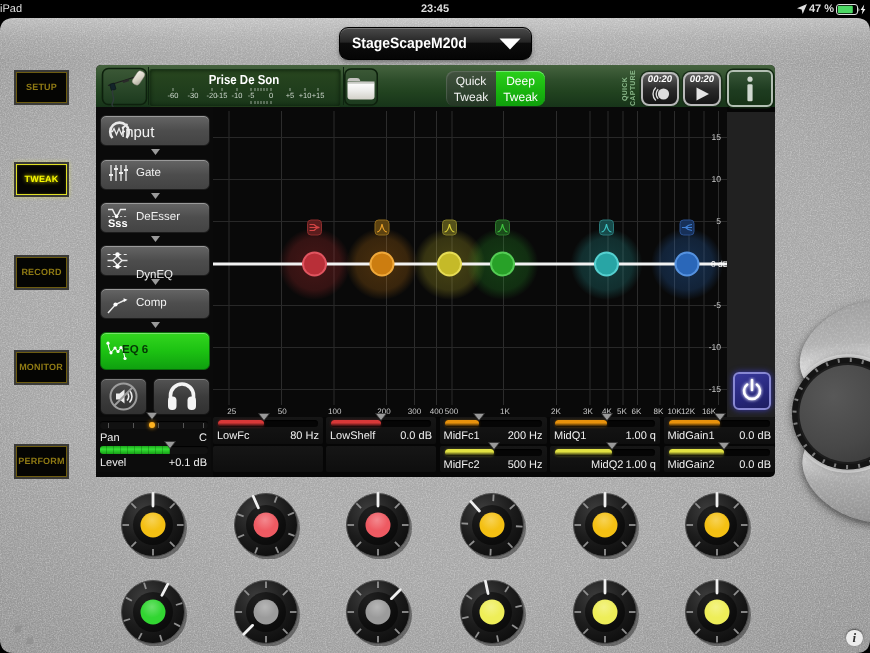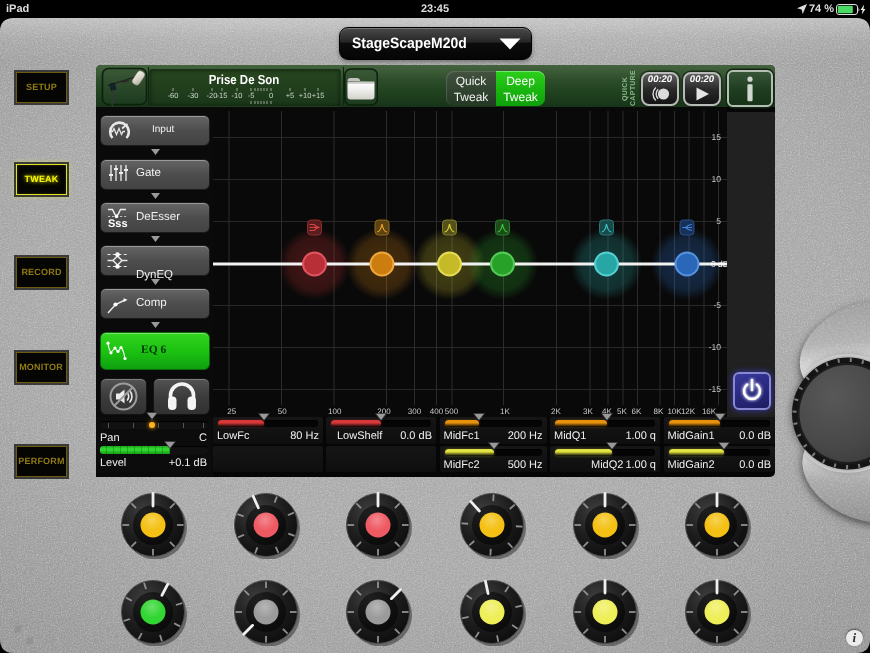--- a/index.html
+++ b/index.html
@@ -5,26 +5,26 @@
   html,body{margin:0;padding:0;}
   body{width:870px;height:653px;background:#000;overflow:hidden;position:relative;
        font-family:"Liberation Sans",sans-serif;}
   *{-webkit-font-smoothing:antialiased;text-rendering:geometricPrecision;}
   .abs{position:absolute;}
 </style>
 </head>
 <body>
 
 <div class="abs" style="left:0;top:0;width:870px;height:20px;background:#000;"></div>
-<div class="abs" style="left:6px;top:3px;color:#dedede;font-size:11px;font-weight:bold;">iPad</div>
+<div class="abs" style="left:0;top:3px;color:#dedede;font-size:11px;font-weight:normal;">iPad</div>
 <div class="abs" style="left:0;top:3px;width:870px;text-align:center;color:#dedede;font-size:11px;font-weight:bold;">23:45</div>
 <svg class="abs" style="left:796px;top:3px;" width="12" height="12" viewBox="0 0 12 12">
   <path d="M11 1 L6.7 11 L5.6 6.4 L1 5.3 Z" fill="#ddd"></path>
 </svg>
-<div class="abs" style="left:809px;top:3px;color:#dedede;font-size:11px;font-weight:bold;">74 %</div>
+<div class="abs" style="left:809px;top:3px;color:#dedede;font-size:11px;font-weight:bold;">47 %</div>
 <svg class="abs" style="left:836px;top:4px;" width="32" height="11" viewBox="0 0 32 11">
   <rect x="0.5" y="0.5" width="21" height="10" rx="2.5" fill="none" stroke="#ddd" stroke-width="1"></rect>
   <rect x="1.8" y="1.8" width="15" height="7.4" rx="1" fill="#4cd964"></rect>
   <path d="M22.5 3.2 Q24.2 5.5 22.5 7.8 Z" fill="#ddd"></path>
   <path d="M28.2 0.5 L24.6 6 L26.6 6 L25.8 10.5 L29.4 5 L27.4 5 Z" fill="#eee"></path>
 </svg>
 
 <svg class="abs" style="left:0;top:18px;" width="870" height="635" viewBox="0 0 870 635">
   <defs>
     <filter id="noise" x="0" y="0" width="100%" height="100%">
@@ -188,21 +188,21 @@
     <div class="abs" style="left:96px;top:107px;width:117px;height:370px;background:#0a0a0a;"></div>
     <div class="abs" style="left:100px;top:115px;width:110px;height:31px;border-radius:6px;background:linear-gradient(#656565,#4d4d4d 50%,#434343);
          border:1px solid #1c1c1c;box-sizing:border-box;box-shadow:inset 0 1px 0 rgba(255,255,255,0.35);"></div>
         <svg class="abs" style="left:106px;top:118.5px;" width="24" height="24" viewBox="0 0 24 24">
       <g stroke="#e8e8e8" fill="none">
         <path d="M6.5 19 A 9.3 9.3 0 1 1 20.5 19" stroke-width="2.6"></path>
         <path d="M4.5 12.5 h2 l1.5-3 l2.5 6 l2.5-6 l2.5 6 l1.5-3 h2" stroke-width="1.3"></path>
         <path d="M16 9.5 L21.5 5" stroke-width="1.8"></path>
       </g>
     </svg>
-        <div class="abs" style="left:152px;top:123.5px;color:#f2f2f2;font-size:10px;">Input</div>
+        <div class="abs" style="left:121px;top:123.5px;color:#f2f2f2;font-size:15px;">Input</div>
     <svg class="abs" style="left:150.5px;top:149px;" width="9" height="6" viewBox="0 0 9 6">
       <path d="M0 0 H9 L4.5 6 Z" fill="#9a9a9a"></path>
     </svg>
     <div class="abs" style="left:100px;top:158.5px;width:110px;height:31px;border-radius:6px;background:linear-gradient(#656565,#4d4d4d 50%,#434343);
          border:1px solid #1c1c1c;box-sizing:border-box;box-shadow:inset 0 1px 0 rgba(255,255,255,0.35);"></div>
         <svg class="abs" style="left:106px;top:162px;" width="24" height="24" viewBox="0 0 24 24">
       <g stroke="#eee" stroke-width="1.3">
         <path d="M5 3 V19 M10 3 V19 M15 3 V19 M20 3 V19"></path>
         <path d="M3 13 h4 M8 7 h4 M13 11 h4 M18 8 h4" stroke-width="2.2"></path>
       </g>
@@ -258,21 +258,21 @@
       <g stroke="#fff" fill="none" stroke-width="1.1">
         <path d="M2 4.5 Q3 11 5 13.5 L9 9 L12 12.5 L15 8.5 Q17.5 10.5 19 20"></path>
       </g>
       <circle cx="2" cy="4.2" r="1.6" fill="#fff"></circle>
       <circle cx="5" cy="13.8" r="1.6" fill="#fff"></circle>
       <circle cx="9" cy="9" r="1.6" fill="#fff"></circle>
       <circle cx="12" cy="12.5" r="1.6" fill="#fff"></circle>
       <circle cx="15" cy="8.5" r="1.6" fill="#fff"></circle>
       <circle cx="19" cy="19.5" r="1.6" fill="#fff"></circle>
     </svg>
-        <div class="abs" style="left:141px;top:343.75px;color:#053805;font-size:11.5px;font-weight:bold;font-family:Liberation Serif, serif;">EQ 6</div>
+        <div class="abs" style="left:122px;top:343.75px;color:#053805;font-size:11.5px;font-weight:bold;">EQ 6</div>
     <div class="abs" style="left:100px;top:378px;width:47px;height:37px;border-radius:6px;background:linear-gradient(#535353,#3c3c3c 50%,#313131);border:1px solid #141414;box-sizing:border-box;box-shadow:inset 0 1px 0 rgba(255,255,255,0.25);"></div>
       <svg class="abs" style="left:108px;top:381px;" width="31" height="31" viewBox="0 0 31 31">
         <circle cx="15.5" cy="15.5" r="13" fill="none" stroke="#9d9d9d" stroke-width="2"></circle>
         <path d="M8 12.5 h3.5 L16.5 8.5 V22.5 L11.5 18.5 H8 Z" fill="#ececec"></path>
         <path d="M19 11.5 A 5.5 5.5 0 0 1 19 19.5 M21.5 9.5 A 8.5 8.5 0 0 1 21.5 21.5" stroke="#ececec" stroke-width="1.6" fill="none"></path>
         <path d="M6 25 L25 6" stroke="#9d9d9d" stroke-width="2"></path>
       </svg>
       <div class="abs" style="left:153px;top:378px;width:57px;height:37px;border-radius:6px;background:linear-gradient(#535353,#3c3c3c 50%,#313131);border:1px solid #141414;box-sizing:border-box;box-shadow:inset 0 1px 0 rgba(255,255,255,0.25);"></div>
       <svg class="abs" style="left:166px;top:381px;" width="32" height="32" viewBox="0 0 32 32">
         <path d="M4.5 18 V14.5 A 11.5 11.5 0 0 1 27.5 14.5 V18" stroke="#f4f4f4" stroke-width="3.6" fill="none"></path>
@@ -437,21 +437,21 @@
         <svg class="abs" style="left:258px;top:413px;" width="12" height="8" viewBox="0 0 12 8">
       <path d="M0.5 0.5 H11.5 L6 7.5 Z" fill="#9a9a9a" stroke="#333" stroke-width="0.8"></path>
     </svg>
         <div class="abs" style="left:217px;top:430px;color:#f0f0f0;font-size:11px;">LowFc</div>
         <div class="abs" style="left:213px;top:430px;width:106px;text-align:right;color:#f0f0f0;font-size:11px;">80 Hz</div>
     <div class="abs" style="left:331px;top:420px;width:100px;height:7px;border-radius:3.5px;background:#050505;box-shadow:inset 0 1px 1px #000;"></div>
         <div class="abs" style="left:331px;top:420px;width:50px;height:7px;border-radius:3.5px;background:linear-gradient(#d83838,#d83838 40%,rgba(0,0,0,0.25));box-shadow:0 0 3px #d8383855;"></div>
         <svg class="abs" style="left:375px;top:413px;" width="12" height="8" viewBox="0 0 12 8">
       <path d="M0.5 0.5 H11.5 L6 7.5 Z" fill="#9a9a9a" stroke="#333" stroke-width="0.8"></path>
     </svg>
-        <div class="abs" style="left:337px;top:430px;color:#f0f0f0;font-size:11px;">LowShelf</div>
+        <div class="abs" style="left:330px;top:430px;color:#f0f0f0;font-size:11px;">LowShelf</div>
         <div class="abs" style="left:326px;top:430px;width:106px;text-align:right;color:#f0f0f0;font-size:11px;">0.0 dB</div>
     <div class="abs" style="left:444.5px;top:420px;width:97px;height:7px;border-radius:3.5px;background:#050505;box-shadow:inset 0 1px 1px #000;"></div>
         <div class="abs" style="left:444.5px;top:420px;width:34px;height:7px;border-radius:3.5px;background:linear-gradient(#e8920c,#e8920c 40%,rgba(0,0,0,0.25));box-shadow:0 0 3px #e8920c55;"></div>
         <svg class="abs" style="left:472.5px;top:413px;" width="12" height="8" viewBox="0 0 12 8">
       <path d="M0.5 0.5 H11.5 L6 7.5 Z" fill="#9a9a9a" stroke="#333" stroke-width="0.8"></path>
     </svg>
         <div class="abs" style="left:443.5px;top:430px;color:#f0f0f0;font-size:11px;">MidFc1</div>
         <div class="abs" style="left:439.5px;top:430px;width:103px;text-align:right;color:#f0f0f0;font-size:11px;">200 Hz</div>
     <div class="abs" style="left:555px;top:420px;width:100px;height:7px;border-radius:3.5px;background:#050505;box-shadow:inset 0 1px 1px #000;"></div>
         <div class="abs" style="left:555px;top:420px;width:52px;height:7px;border-radius:3.5px;background:linear-gradient(#e8920c,#e8920c 40%,rgba(0,0,0,0.25));box-shadow:0 0 3px #e8920c55;"></div>

